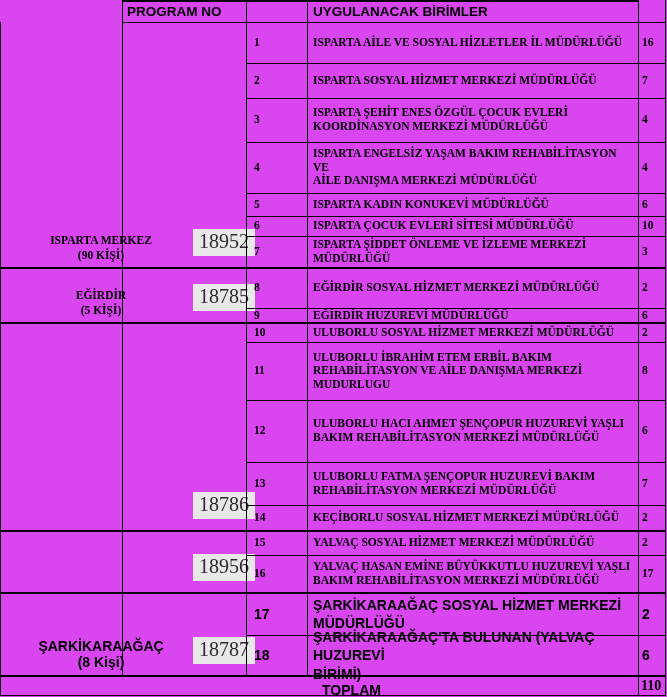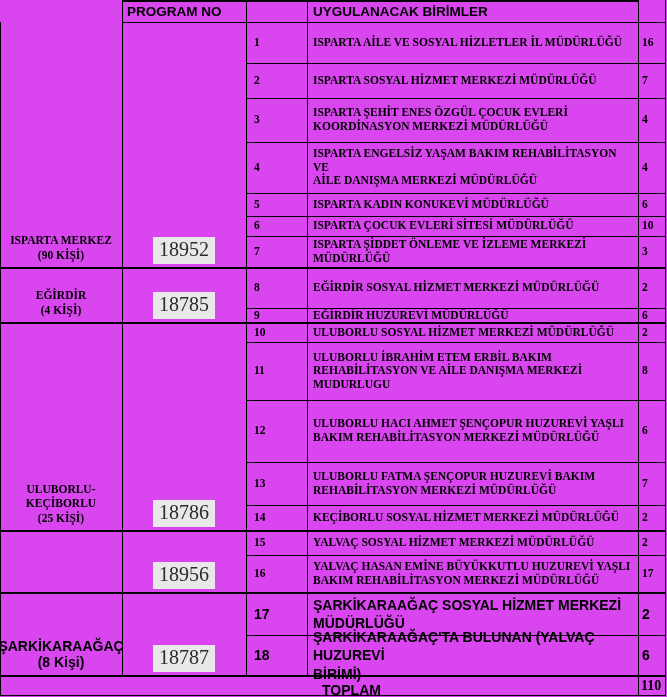--- a/index.html
+++ b/index.html
@@ -14,23 +14,23 @@
   .c5{left:638px;width:28px;padding-left:4px;}
   
   .r1{top:22px;height:41px}.r2{top:63px;height:35px}.r3{top:98px;height:44px}
   .r4{top:142px;height:51px}.r5{top:193px;height:23px}.r6{top:216px;height:20px}
   .r7{top:236px;height:32px}.r8{top:268px;height:40px}.r9{top:308px;height:15px}
   .r10{top:323px;height:19px}.r11{top:342px;height:58px}.r12{top:400px;height:62px}
   .r13{top:462px;height:43px}.r14{top:505px;height:26px}.r15{top:531px;height:24px}
   .r16{top:555px;height:38px}.r17{top:593px;height:42px}.r18{top:635px;height:41px}
   
   .g{position:absolute;box-sizing:border-box;display:flex;flex-direction:column;
-     justify-content:flex-end;align-items:center;text-align:center;}
+     justify-content:flex-end;align-items:center;text-align:center;margin-left:40px;}
   .gname{left:0;width:122px;padding-bottom:6px;line-height:1.25;}
-  .gprog{left:122px;width:124px;padding-bottom:4px;}
+  .gprog{left:122px;width:124px;padding-bottom:12px;}
   .g1{top:22px;height:246px}.g2{top:268px;height:55px}.g3{top:323px;height:208px}
   .g4{top:531px;height:62px}.g5{top:593px;height:83px}
   .g5n{font-family:"Liberation Sans",sans-serif;font-weight:bold;font-size:14px;line-height:1.15;}
   .pnum{font-family:"Liberation Serif",serif;font-weight:normal;font-size:20px;
         color:#2b2b2b;background:#e8e8e8;padding:1px 6px 3px;}
   
   .hl,.vl{position:absolute;background:#000;}
   
   .hc{position:absolute;box-sizing:border-box;top:0;height:22px;display:flex;align-items:center;}
   
@@ -50,31 +50,26 @@
   <div class="g gname g1 serif">
     <div>ISPARTA MERKEZ</div>
     <div>(90 KİŞİ)</div>
   </div>
   <div class="g gprog g1">
     <span class="pnum">18952</span>
   </div>
 
   <div class="g gname g2 serif">
     <div>EĞİRDİR</div>
-    <div>(4 KİŞİ)</div>
+    <div>(5 KİŞİ)</div>
   </div>
   <div class="g gprog g2">
     <span class="pnum">18785</span>
   </div>
 
-  <div class="g gname g3 serif">
-    <div>ULUBORLU-</div>
-    <div>KEÇİBORLU</div>
-    <div>(25 KİŞİ)</div>
-  </div>
   <div class="g gprog g3">
     <span class="pnum">18786</span>
   </div>
 
   <div class="g gprog g4">
     <span class="pnum">18956</span>
   </div>
 
   <div class="g gname g5 g5n">
     <div>ŞARKİKARAAĞAÇ</div>

